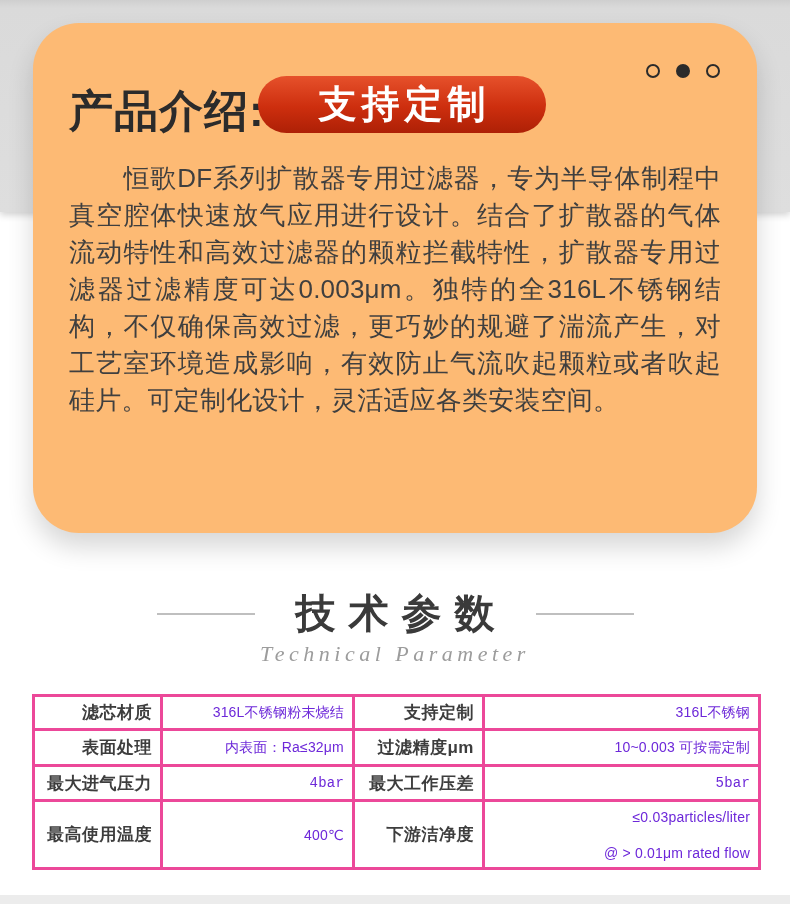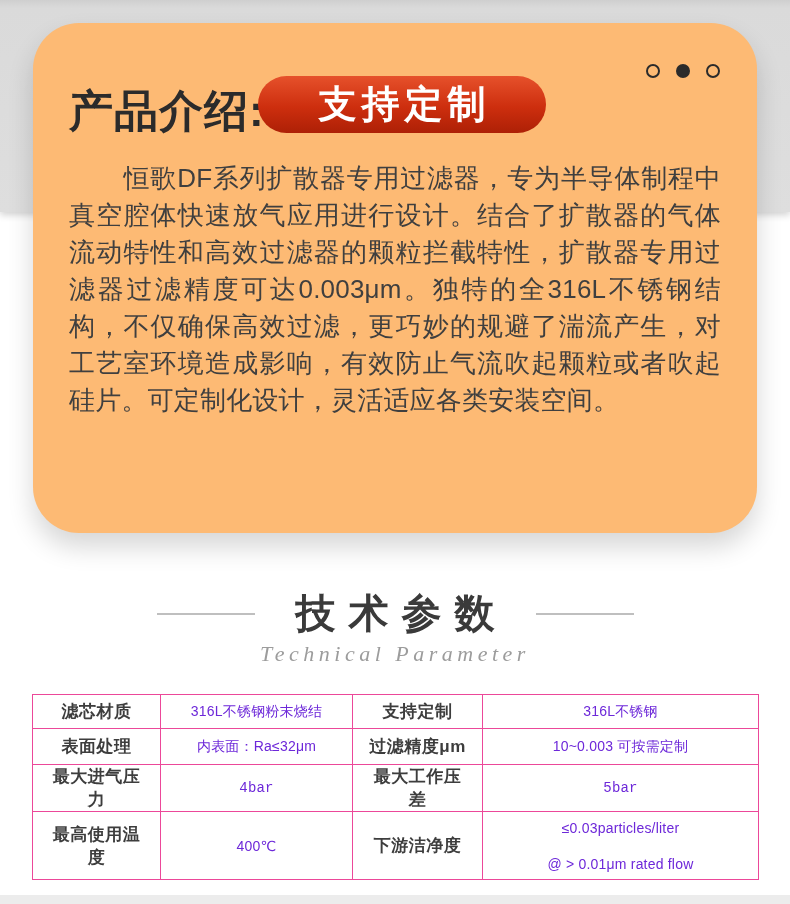--- a/index.html
+++ b/index.html
@@ -63,22 +63,22 @@
   }
   .tech-subtitle{
     font-family:"Liberation Serif","DejaVu Serif",serif;
     font-style:italic;font-size:22px;color:#9c9c9c;letter-spacing:4.5px;
   }
   table.spec{
     position:absolute;left:32px;top:694px;width:726px;
     border-collapse:collapse;table-layout:fixed;
   }
   table.spec td{
-    border:1px solid #ec4899;text-align:center;vertical-align:middle;
-    padding:0 16px;
+    border:3px solid #ec4899;text-align:right;vertical-align:middle;
+    padding:0 8px;
   }
   td.lbl{font-size:17px;font-weight:700;color:#3d3d3d;letter-spacing:0.5px;}
   td.val{font-size:14px;color:#6d28d9;letter-spacing:0.2px;}
   tr.r1{height:34px;} tr.r2{height:36px;} tr.r3{height:35px;font-family:Liberation Mono, monospace;} tr.r4{height:68px;}
   td.val .line2{margin-top:20px;}
 </style>
 </head>
 <body>
 
 <div class="top-band"></div>

